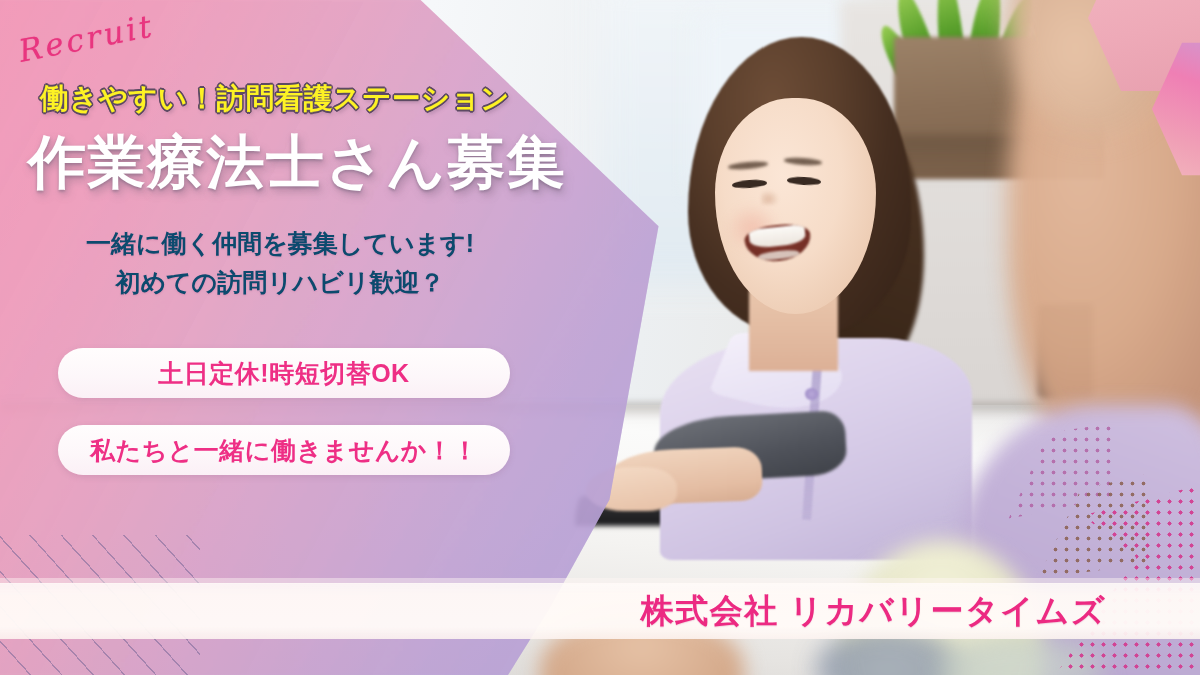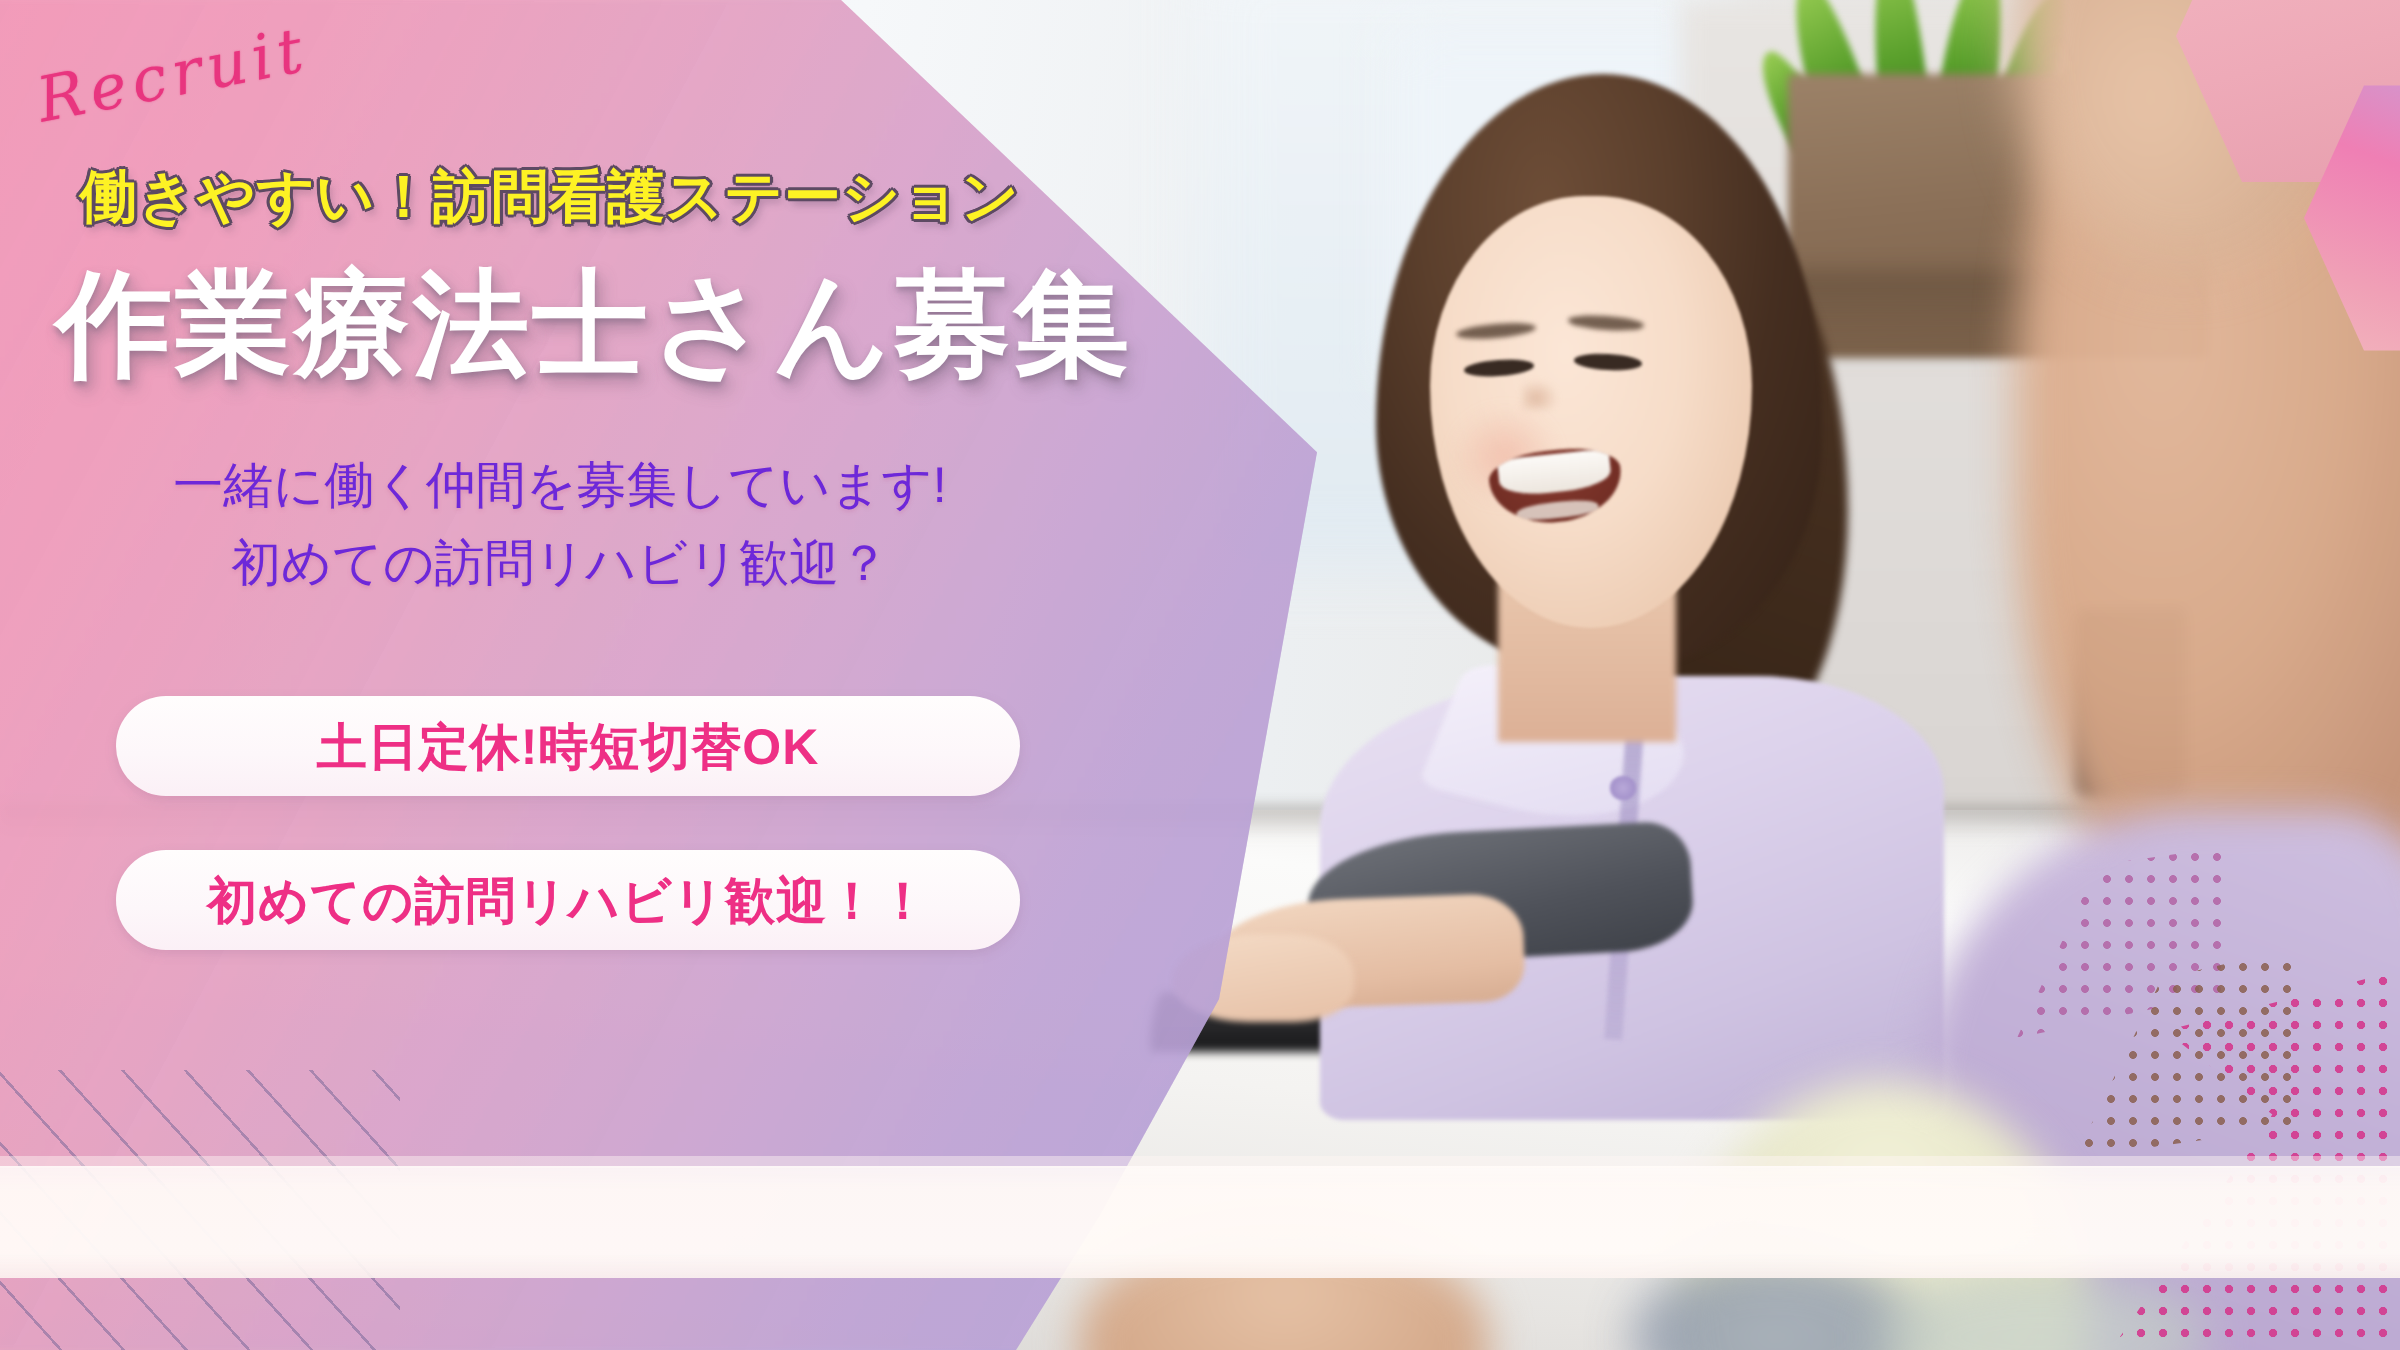--- a/index.html
+++ b/index.html
@@ -484,23 +484,23 @@
       0 2px 3px rgba(120,100,125,.55),
       3px 5px 8px rgba(110,90,115,.42);
   }
 
   .lead {
     position: absolute;
     left: 0; top: 224px;
     width: 560px;
     text-align: center;
     font-size: 25px;
-    font-weight: 400;
+    font-weight: 700;
     line-height: 1.55;
-    color: #6d28d9;
+    color: #0c4a6e;
     text-shadow: 0 1px 2px rgba(190,90,140,.3);
   }
 
   .pills {
     position: absolute;
     left: 58px; top: 348px;
     width: 452px;
   }
   .pill {
     position: relative;
@@ -624,18 +624,21 @@
   <div class="lead">
     <div>一緒に働く仲間を募集しています!</div>
     <div>初めての訪問リハビリ歓迎？</div>
   </div>
 
   <div class="pills">
     <div class="pill">
       <span>土日定休!時短切替OK</span>
     </div>
     <div class="pill">
-      <span>初めての訪問リハビリ歓迎！！</span>
+      <span>私たちと一緒に働きませんか！！</span>
     </div>
   </div>
 
+  <div class="company">
+    <span>株式会社 リカバリータイムズ</span>
+  </div>
 
 </div>
 
 </body></html>

